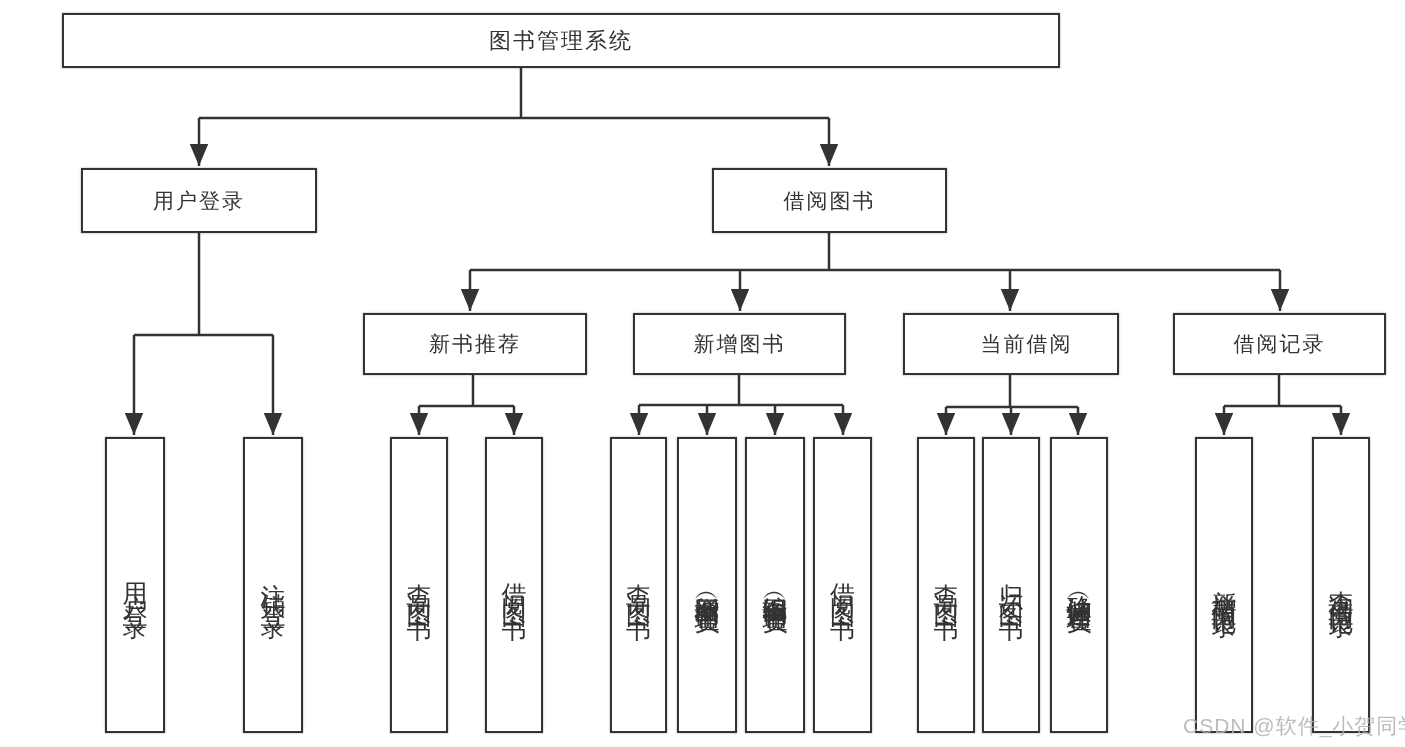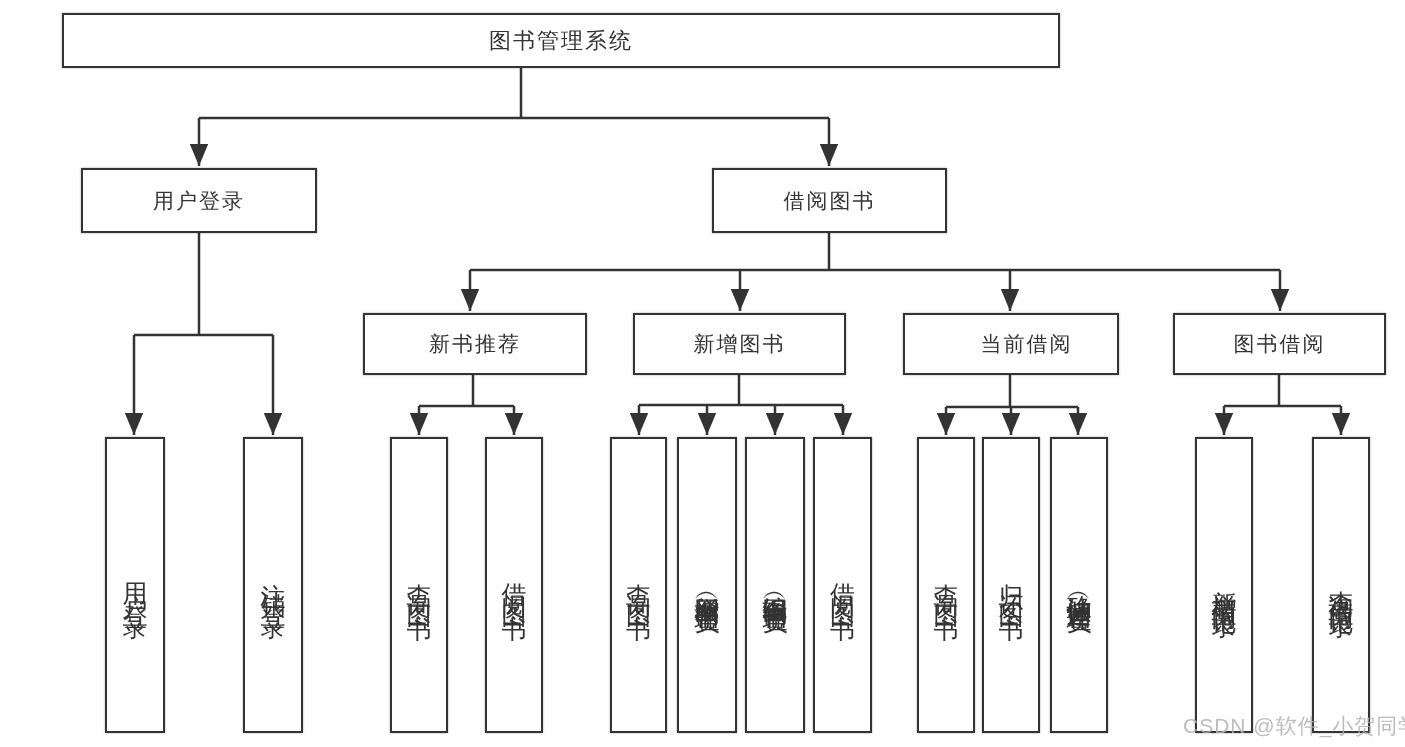--- a/index.html
+++ b/index.html
@@ -130,21 +130,21 @@
   <div class="node hnode" style="left:363px; top:313px; width:224px; height:62px;text-align:right;">
     <span>新书推荐</span>
   </div>
   <div class="node hnode" style="left:633px; top:313px; width:213px; height:62px;">
     <span>新增图书</span>
   </div>
   <div class="node hnode" style="left:903px; top:313px; width:216px; height:62px;padding-left:31px;">
     <span>当前借阅</span>
   </div>
   <div class="node hnode" style="left:1173px; top:313px; width:213px; height:62px;">
-    <span>图书借阅</span>
+    <span>借阅记录</span>
   </div>
 
   <div class="node leaf" style="left:105px; width:60px;">
     <span class="leaf-label ls-wide">用户登录</span>
   </div>
   <div class="node leaf" style="left:243px; width:60px;">
     <span class="leaf-label ls-wide">注销登录</span>
   </div>
 
   <div class="node leaf" style="left:390px; width:58px;">

